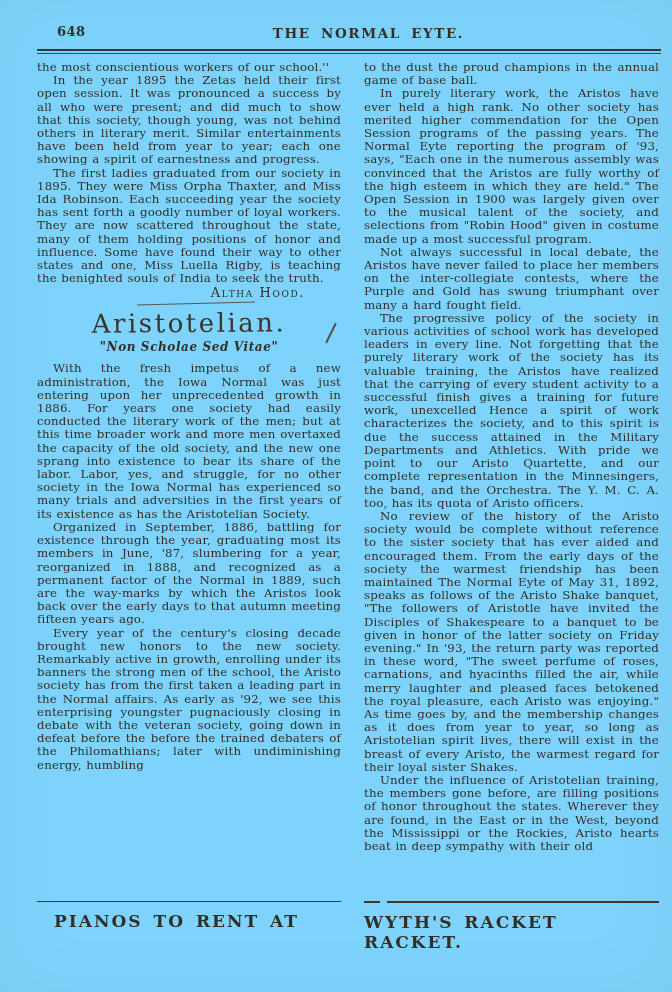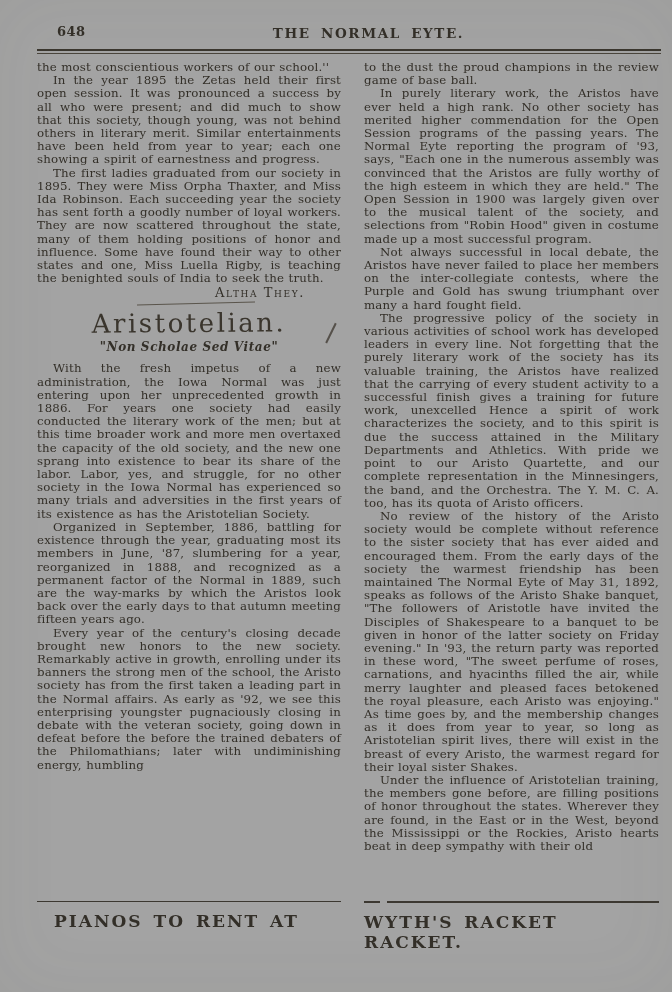--- a/index.html
+++ b/index.html
@@ -7,21 +7,21 @@
     padding: 0;
     width: 672px;
     height: 992px;
     overflow: hidden;
     background: #e8e6df;
   }
   .page {
     position: relative;
     width: 672px;
     height: 992px;
-    background: #a3a3a3;
+    background: #7dd3fc;
     box-shadow: inset 0 0 70px rgba(90,80,60,0.06);
     color: #332f28;
     font-family: "DejaVu Serif", serif;
   }
   .header {
     position: absolute;
     top: 24px;
     left: 37px;
     right: 12px;
     height: 20px;
@@ -158,34 +158,34 @@
     <div class="rule-a"></div>
     <div class="rule-b"></div>
   </div>
 
   <div class="columns">
 
     <div class="col left">
       <p class="cont">the most conscientious workers of our school.''</p>
       <p>In the year 1895 the Zetas held their first open session.  It was pronounced a success by all who were present; and did much to show that this society, though young, was not behind others in literary merit.  Similar entertainments have been held from year to year; each one showing a spirit of earnestness and progress.</p>
       <p>The first ladies graduated from our society in 1895.  They were Miss Orpha Thaxter, and Miss Ida Robinson.  Each succeeding year the society has sent forth a goodly number of loyal workers.  They are now scattered throughout the state, many of them holding positions of honor and influence.  Some have found their way to other states and one, Miss Luella Rigby, is teaching the benighted souls of India to seek the truth.</p>
-      <div class="signature">Altha They.</div>
+      <div class="signature">Altha Hood.</div>
       <div class="sig-rule"></div>
       <div class="heading-row">
         <h2 class="section-heading">Aristotelian.</h2>
         <div class="stray-mark"></div>
       </div>
       <div class="motto">"Non Scholae Sed Vitae"</div>
       <p>With the fresh impetus of a new administration, the Iowa Normal was just entering upon her unprecedented growth in 1886.  For years one society had easily conducted the literary work of the men; but at this time broader work and more men overtaxed the capacity of the old society, and the new one sprang into existence to bear its share of the labor.  Labor, yes, and struggle, for no other society in the Iowa Normal has experienced so many trials and adversities in the first years of its existence as has the Aristotelian Society.</p>
       <p>Organized in September, 1886, battling for existence through the year, graduating most its members in June, '87, slumbering for a year, reorganized in 1888, and recognized as a permanent factor of the Normal in 1889, such are the way-marks by which the Aristos look back over the early days to that autumn meeting fifteen years ago.</p>
       <p>Every year of the century's closing decade brought new honors to the new society.  Remarkably active in growth, enrolling under its banners the strong men of the school, the Aristo society has from the first taken a leading part in the Normal affairs.  As early as '92, we see this enterprising youngster pugnaciously closing in debate with the veteran society, going down in defeat before the before the trained debaters of the Philomathians; later with undiminishing energy, humbling</p>
     </div>
 
     <div class="col right">
-      <p class="cont">to the dust the proud champions in the review game of base ball.</p>
+      <p class="cont">to the dust the proud champions in the annual game of base ball.</p>
       <p>In purely literary work, the Aristos have ever held a high rank.  No other society has merited higher commendation for the Open Session programs of the passing years.  The Normal Eyte reporting the program of '93, says, "Each one in the numerous assembly was convinced that the Aristos are fully worthy of the high esteem in which they are held."  The Open Session in 1900 was largely given over to the musical talent of the society, and selections from "Robin Hood" given in costume made up a most successful program.</p>
       <p>Not always successful in local debate, the Aristos have never failed to place her members on the inter-collegiate contests, where the Purple and Gold has swung triumphant over many a hard fought field.</p>
       <p>The progressive policy of the society in various activities of school work has developed leaders in every line.  Not forgetting that the purely literary work of the society has its valuable training, the Aristos have realized that the carrying of every student activity to a successful finish gives a training for future work, unexcelled  Hence a spirit of work characterizes the society, and to this spirit is due the success attained in the Military Departments and Athletics.  With pride we point to our Aristo Quartette, and our complete representation in the Minnesingers, the band, and the Orchestra.  The Y. M. C. A. too, has its quota of Aristo officers.</p>
       <p>No review of the history of the Aristo society would be complete without reference to the sister society that has ever aided and encouraged them.  From the early days of the society the warmest friendship has been maintained  The Normal Eyte of May 31, 1892, speaks as follows of the Aristo Shake banquet, "The followers of Aristotle have invited the Disciples of Shakespeare to a banquet to be given in honor of the latter society on Friday evening."  In '93, the return party was reported in these word, "The sweet perfume of roses, carnations, and hyacinths filled the air, while merry laughter and pleased faces betokened the royal pleasure, each Aristo was enjoying."  As time goes by, and the membership changes as it does from year to year, so long as Aristotelian spirit lives, there will exist in the breast of every Aristo, the warmest regard for their loyal sister Shakes.</p>
       <p>Under the influence of Aristotelian training, the members gone before, are filling positions of honor throughout the states.  Wherever they are found, in the East or in the West, beyond the Mississippi or the Rockies, Aristo hearts beat in deep sympathy with their old</p>
     </div>
 
   </div>
 
   <div class="footer">

